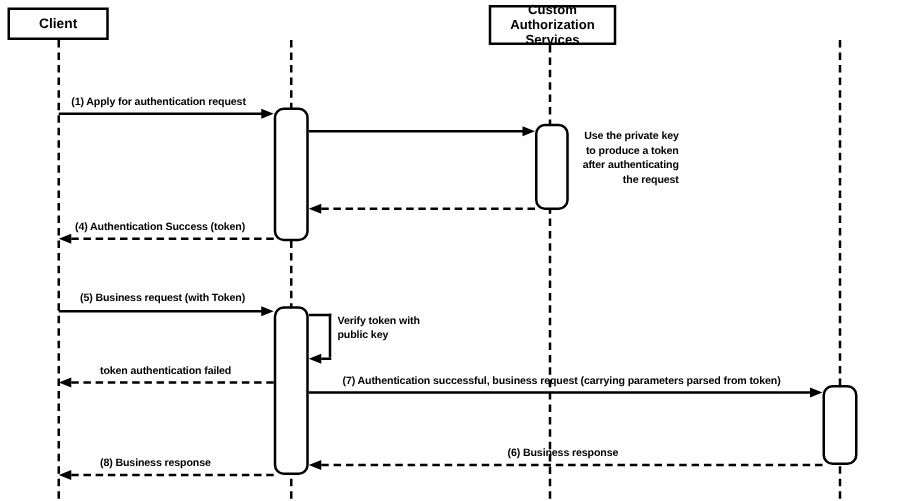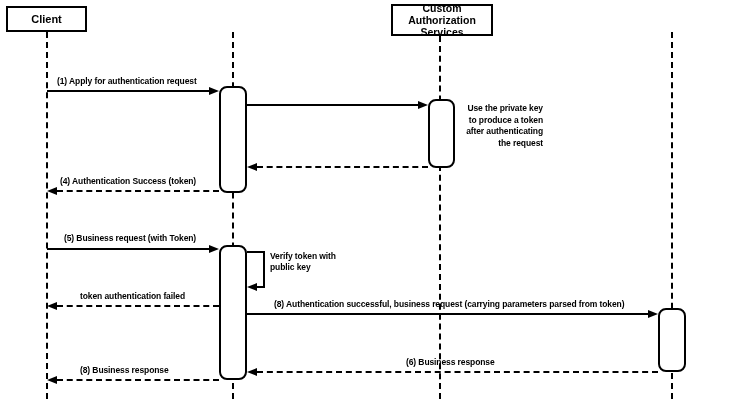--- a/index.html
+++ b/index.html
@@ -93,21 +93,21 @@
   <div class="mlabel wrap" style="left:270px;top:251px;width:70px">Verify token with public key</div>
   <div class="mline" style="left:247px;top:251px;width:18px"></div>
   <div class="vline" style="left:263px;top:251px;height:35px"></div>
   <div class="mline" style="left:257px;top:286px;width:8px"></div>
   <div class="ah-left" style="left:247px;top:283px"></div>
 
   <div class="mlabel" style="left:80px;top:291px">token authentication failed</div>
   <div class="mline dashed" style="left:57px;top:305px;width:162px"></div>
   <div class="ah-left" style="left:47px;top:302px"></div>
 
-  <div class="mlabel" style="left:274px;top:299px">(8) Authentication successful, business request (carrying parameters parsed from token)</div>
+  <div class="mlabel" style="left:274px;top:299px">(7) Authentication successful, business request (carrying parameters parsed from token)</div>
   <div class="mline" style="left:247px;top:313px;width:401px"></div>
   <div class="ah-right" style="left:648px;top:310px"></div>
 
   <div class="mlabel" style="left:406px;top:357px">(6) Business response</div>
   <div class="mline dashed" style="left:257px;top:371px;width:401px"></div>
   <div class="ah-left" style="left:247px;top:368px"></div>
 
   <div class="mlabel" style="left:80px;top:365px">(8) Business response</div>
   <div class="mline dashed" style="left:57px;top:379px;width:162px"></div>
   <div class="ah-left" style="left:47px;top:376px"></div>

